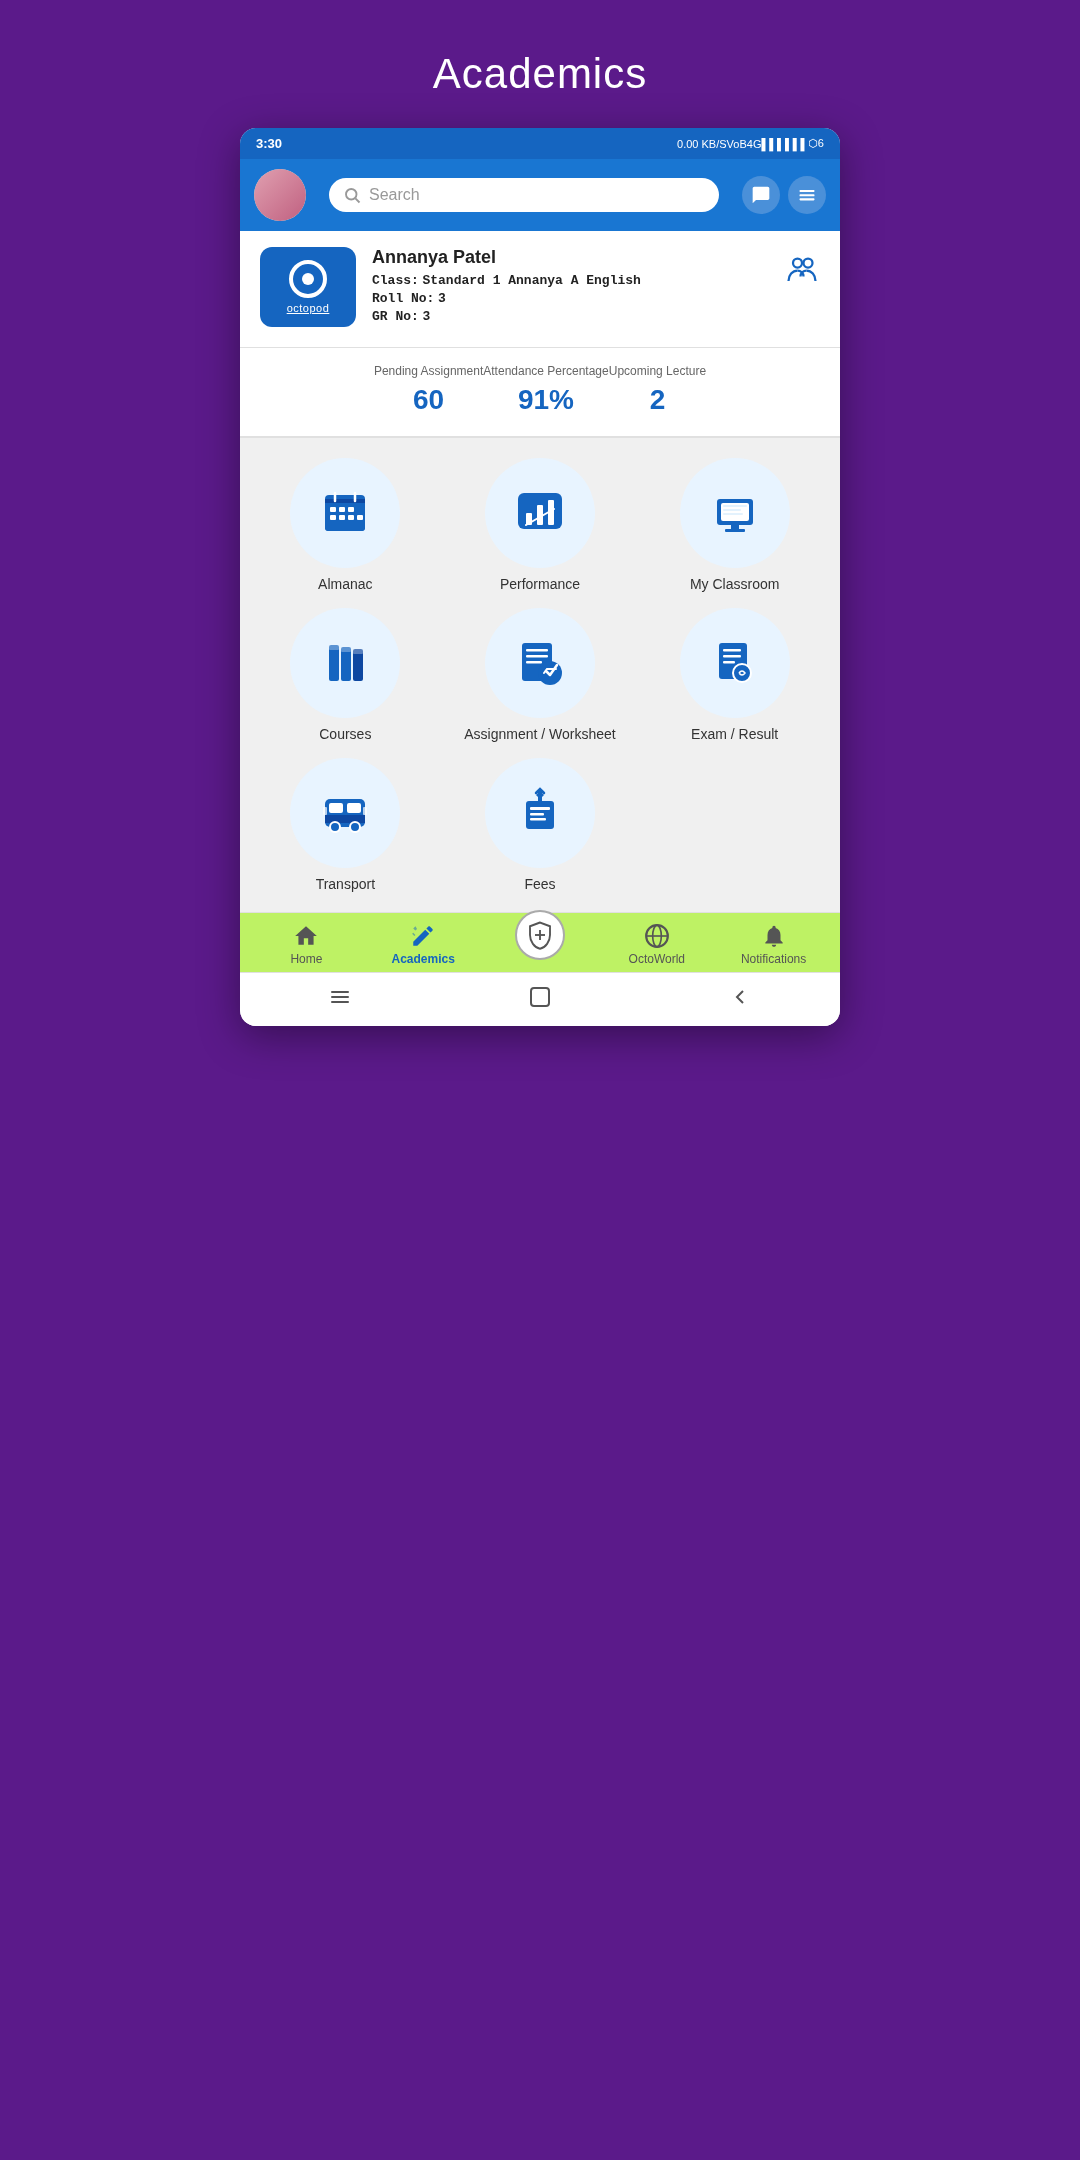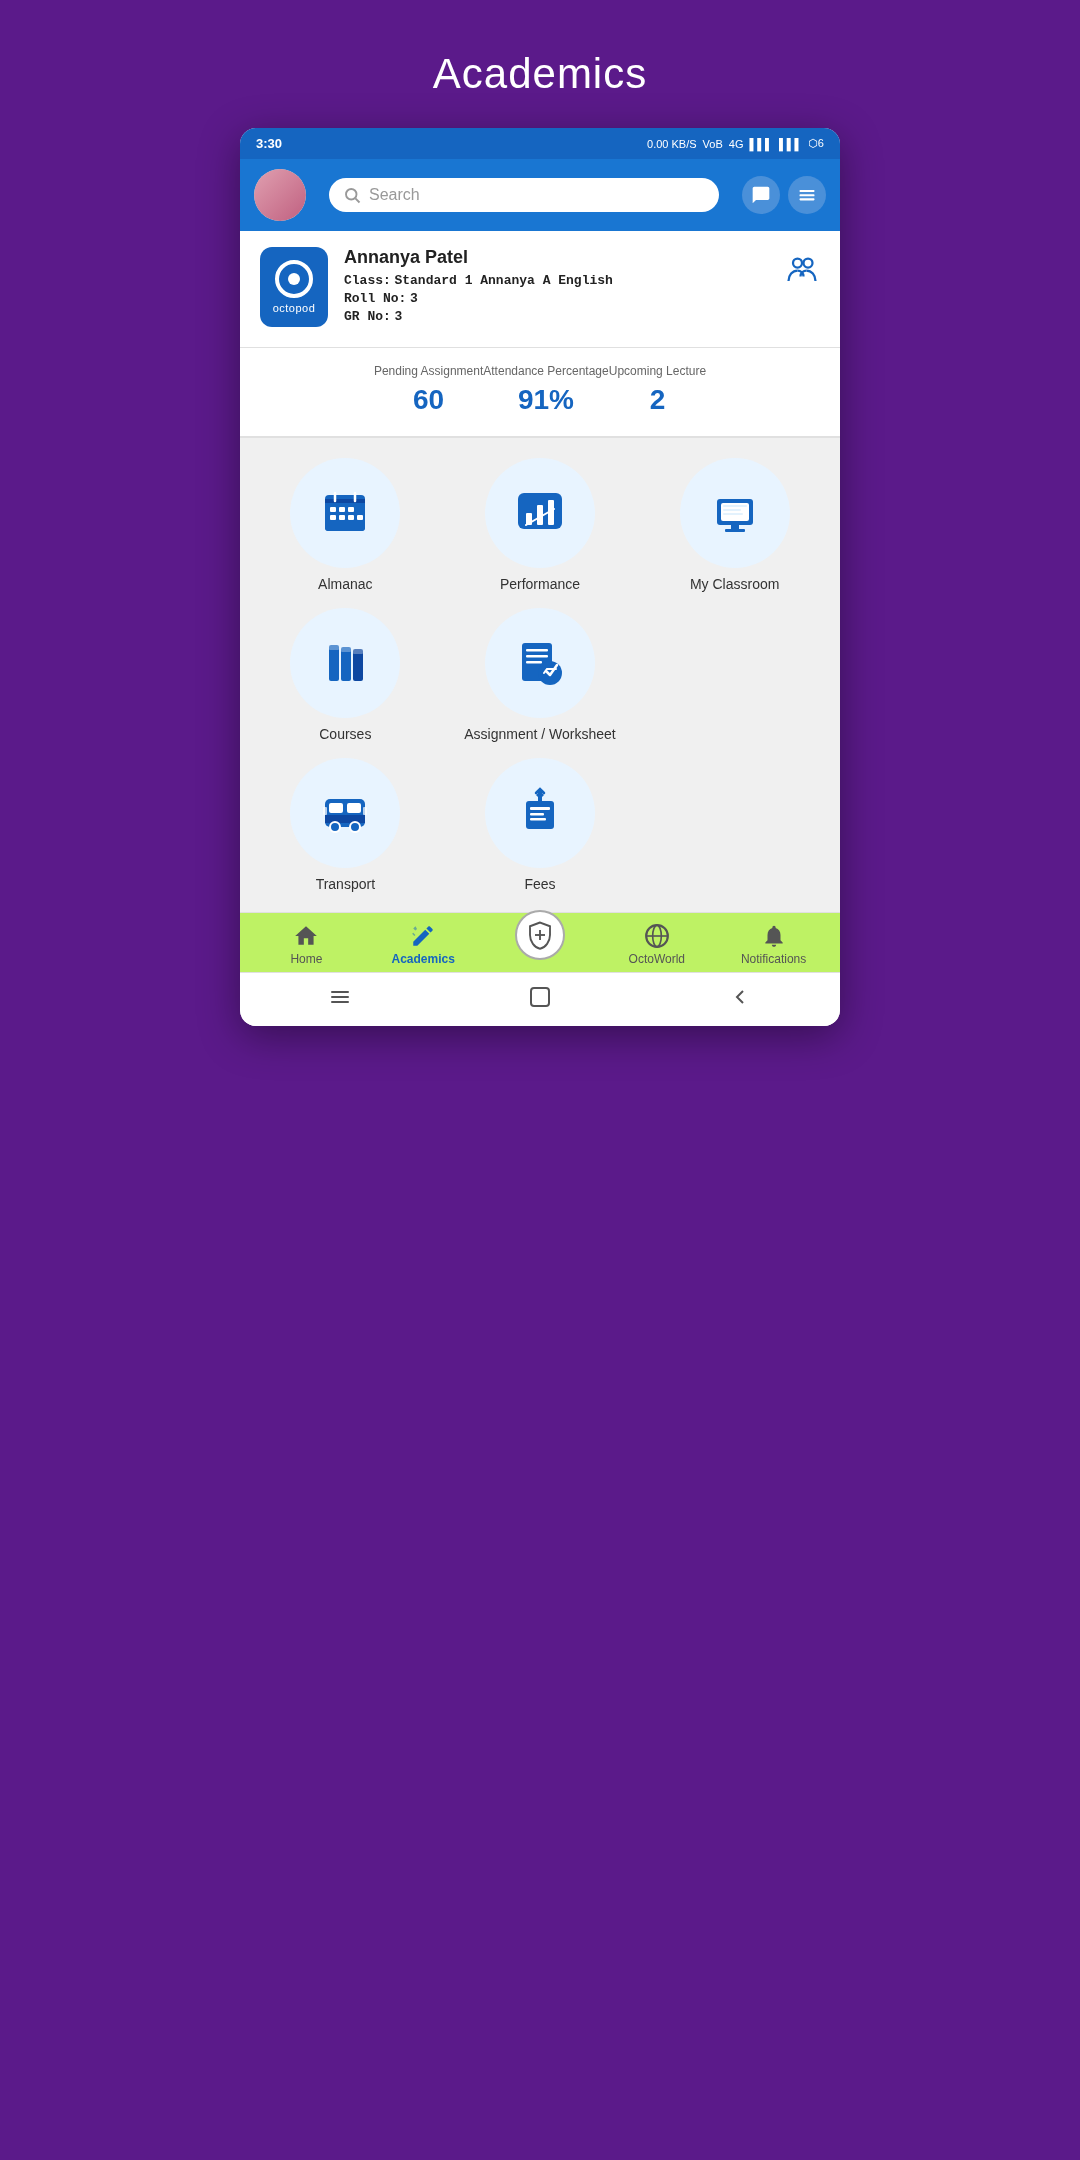--- a/index.html
+++ b/index.html
@@ -31,21 +31,21 @@
     .status-bar {
       background: #1565c0;
       color: white;
       display: flex;
       justify-content: space-between;
       align-items: center;
       padding: 8px 16px;
       font-size: 13px;
     }
     .status-time { font-weight: bold; }
-    .status-right { display: flex; align-items: center; gap: 6px; font-size: 11px; }
+    .status-right { display: flex; align-items: center; font-size: 11px; }
     
     .header {
       background: #1976d2;
       padding: 10px 14px;
       display: flex;
       align-items: center;
       gap: 23px;
     }
     .avatar {
       width: 52px;
@@ -91,30 +91,31 @@
     .profile-card {
       background: white;
       margin: 0;
       padding: 16px 20px 20px;
       display: flex;
       align-items: flex-start;
       gap: 16px;
       border-bottom: 1px solid #e0e0e0;
     }
     .octopod-logo {
-      width: 68px;
+      width: 96px;
       height: 80px;
       background: #1565c0;
       border-radius: 12px;
       display: flex;
       flex-direction: column;
       align-items: center;
       justify-content: center;
       color: white;
       flex-shrink: 0;
+      text-decoration: underline;
     }
     .octopod-circle {
       width: 38px;
       height: 38px;
       border: 4px solid white;
       border-radius: 50%;
       position: relative;
       display: flex;
       align-items: center;
       justify-content: center;
@@ -384,20 +385,34 @@
             <rect x="14" y="20" width="22" height="2.5" rx="1" fill="white"></rect>
             <rect x="14" y="26" width="16" height="2.5" rx="1" fill="white"></rect>
             <circle cx="38" cy="38" r="12" fill="#1565c0"></circle>
             <path d="M32 38 L35 34 L44 34" stroke="white" stroke-width="2" stroke-linecap="round"></path>
             <path d="M34 36 L38 40 L45 30" stroke="white" stroke-width="2.5" stroke-linecap="round" stroke-linejoin="round"></path>
           </svg>
         </div>
         <span class="grid-label">Assignment / Worksheet</span>
       </div>
 
+      <div class="grid-item">
+        <div class="grid-icon-circle">
+          <svg viewBox="0 0 56 56" fill="none" xmlns="http://www.w3.org/2000/svg">
+            <rect x="12" y="8" width="28" height="36" rx="3" fill="#1565c0"></rect>
+            <rect x="16" y="14" width="18" height="2.5" rx="1" fill="white"></rect>
+            <rect x="16" y="20" width="18" height="2.5" rx="1" fill="white"></rect>
+            <rect x="16" y="26" width="12" height="2.5" rx="1" fill="white"></rect>
+            <circle cx="35" cy="38" r="9" fill="#1565c0" stroke="white" stroke-width="2"></circle>
+            <circle cx="35" cy="38" r="5" fill="#1565c0"></circle>
+            <path d="M32 38 Q35 34 38 38 Q35 42 32 38" stroke="white" stroke-width="1.5" fill="none"></path>
+          </svg>
+        </div>
+        <span class="grid-label">Exam / Result</span>
+      </div>
     </div>
 
     <div class="grid-last-row">
 
       <div class="grid-item">
         <div class="grid-icon-circle">
           <svg viewBox="0 0 56 56" fill="none" xmlns="http://www.w3.org/2000/svg">
             <rect x="8" y="14" width="40" height="28" rx="5" fill="#1565c0"></rect>
             <rect x="12" y="18" width="14" height="10" rx="2" fill="white"></rect>
             <rect x="30" y="18" width="14" height="10" rx="2" fill="white"></rect>

